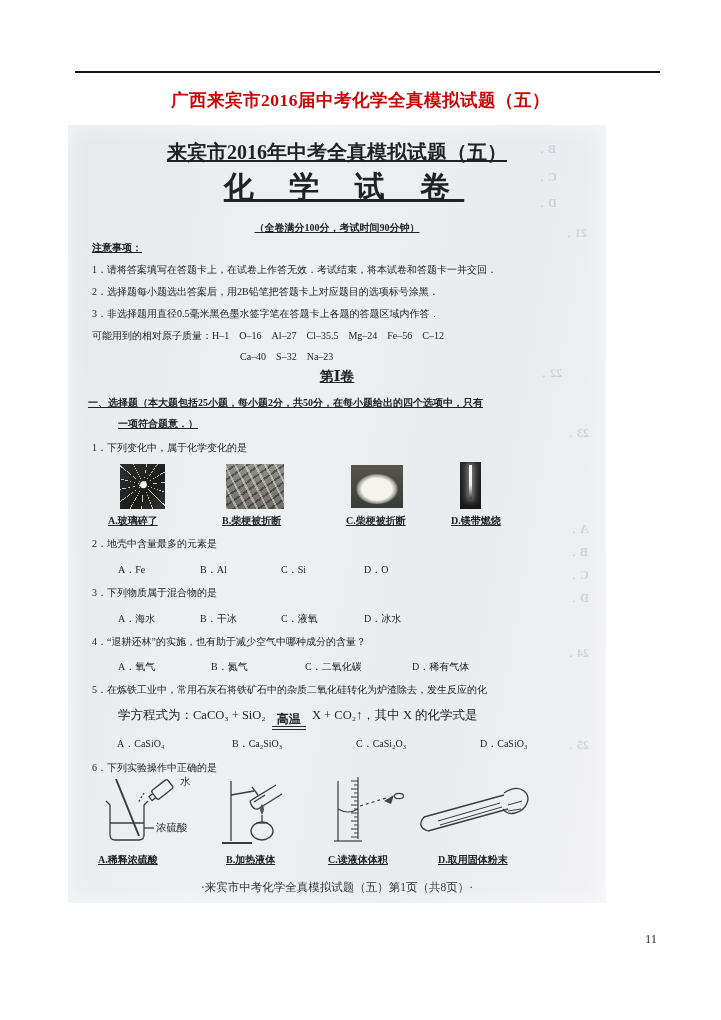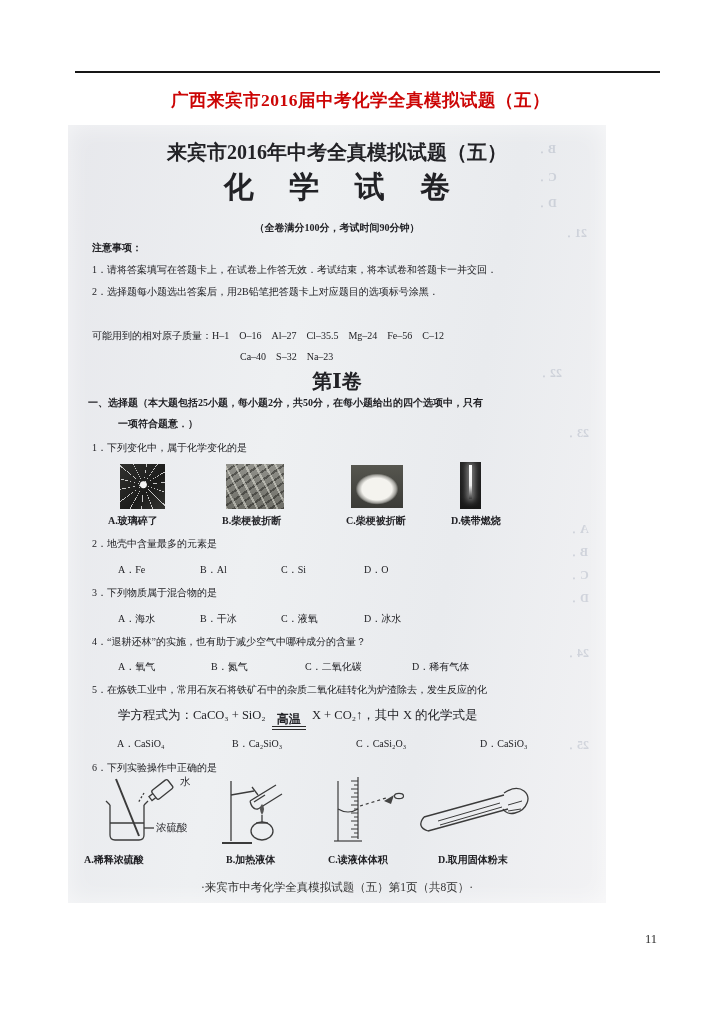--- a/index.html
+++ b/index.html
@@ -8,25 +8,25 @@
   .abs{position:absolute;}
   .rule{background:#161616;}
   .doc-title{left:0;top:88px;width:721px;text-align:center;color:#cc0606;
              font-weight:700;font-size:17.5px;letter-spacing:0.5px;}
   
   .scan{left:68px;top:125px;width:538px;height:778px;
         background:linear-gradient(100deg,#e7e8ec 0%,#eef0f2 38%,#e9ebee 68%,#f2f2f4 100%);
         box-shadow:inset 0 0 24px rgba(255,255,255,.6);color:#222226;}
   .scan .t{font-size:10px;line-height:1.25;white-space:nowrap;}
   .center{left:0;width:538px;text-align:center;}
-  .b{font-weight:700;}
+  .b{font-weight:700;text-decoration:underline;}
   .exam-title{font-size:20px;}
   .subject-title{font-size:30px;letter-spacing:14px;text-indent:14px;}
   .exam-meta{font-size:10px;}
-  .part-heading{font-size:20px;}
+  .part-heading{font-size:14px;}
   .foot{font-size:11.5px;color:#333;}
   
   .photo{position:absolute;overflow:hidden;}
   .photo-a{background:
      radial-gradient(circle at 52% 46%, rgba(255,255,255,.95) 0 3px, transparent 4px),
      repeating-conic-gradient(from 8deg at 52% 46%, rgba(255,255,255,.75) 0deg 2deg, rgba(255,255,255,0) 2deg 25deg),
      linear-gradient(135deg,#30302e,#1c1c1b 60%,#343431);}
   .photo-b{background:
      repeating-linear-gradient(63deg, rgba(236,236,226,.5) 0 2px, transparent 2px 9px),
      repeating-linear-gradient(-35deg, rgba(40,40,36,.55) 0 2px, transparent 2px 7px),
@@ -75,20 +75,21 @@
     <span class="bleed" style="left:497px;top:520px">24．</span>
     <span class="bleed" style="left:497px;top:612px">25．</span>
 
     <div class="abs center b exam-title" style="top:14px">来宾市2016年中考全真模拟试题（五）</div>
     <div class="abs center b subject-title" style="top:42px">化 学 试 卷</div>
     <div class="abs center b exam-meta" style="top:96px">（全卷满分100分，考试时间90分钟）</div>
 
     <div class="abs t b" style="left:24px;top:117px">注意事项：</div>
     <div class="abs t" style="left:24px;top:139px">1．请将答案填写在答题卡上，在试卷上作答无效．考试结束，将本试卷和答题卡一并交回．</div>
     <div class="abs t" style="left:24px;top:161px">2．选择题每小题选出答案后，用2B铅笔把答题卡上对应题目的选项标号涂黑．</div>
+    <div class="abs t" style="left:24px;top:183px">3．非选择题用直径0.5毫米黑色墨水签字笔在答题卡上各题的答题区域内作答．</div>
     <div class="abs t" style="left:24px;top:205px">可能用到的相对原子质量：H–1　O–16　Al–27　Cl–35.5　Mg–24　Fe–56　C–12</div>
     <div class="abs t" style="left:172px;top:226px">Ca–40　S–32　Na–23</div>
 
     <div class="abs center b part-heading" style="top:243px">第Ⅰ卷</div>
     <div class="abs t b" style="left:20px;top:272px">一、选择题（本大题包括25小题，每小题2分，共50分，在每小题给出的四个选项中，只有</div>
     <div class="abs t b" style="left:50px;top:293px">一项符合题意．）</div>
 
     <div class="abs t" style="left:24px;top:317px">1．下列变化中，属于化学变化的是</div>
     <div class="photo photo-a" style="left:52px;top:339px;width:45px;height:45px"></div>
     <div class="photo photo-b" style="left:158px;top:339px;width:58px;height:45px"></div>
@@ -177,21 +178,21 @@
 
     <div class="fig" style="left:344px;top:650px;width:122px;height:78px">
       <svg width="122" height="78" viewBox="0 0 122 78" fill="none" stroke="#3b3b3b" stroke-width="1.3">
         <path d="M12,42 L92,20 M16,56 L96,34 M12,42 Q4,52 16,56"></path>
         <path d="M26,46 L88,28 M28,50 L90,32" stroke-width="1"></path>
         <path d="M92,18 q12,-8 20,-2 q6,5 3,12 q-3,8 -12,10 q-8,2 -12,-4"></path>
         <path d="M96,30 l14,-4 M96,36 l13,-2" stroke-width="1"></path>
       </svg>
     </div>
 
-    <span class="abs t b" style="left:16px;top:729px">A.稀释浓硫酸</span>
+    <span class="abs t b" style="left:30px;top:729px">A.稀释浓硫酸</span>
     <span class="abs t b" style="left:158px;top:729px">B.加热液体</span>
     <span class="abs t b" style="left:260px;top:729px">C.读液体体积</span>
     <span class="abs t b" style="left:370px;top:729px">D.取用固体粉末</span>
 
     <div class="abs center foot" style="top:755px">·来宾市中考化学全真模拟试题（五）第1页（共8页）·</div>
   </div>
 
   <div class="abs pagenum" style="left:645px;top:932px">11</div>
 </div>
 

